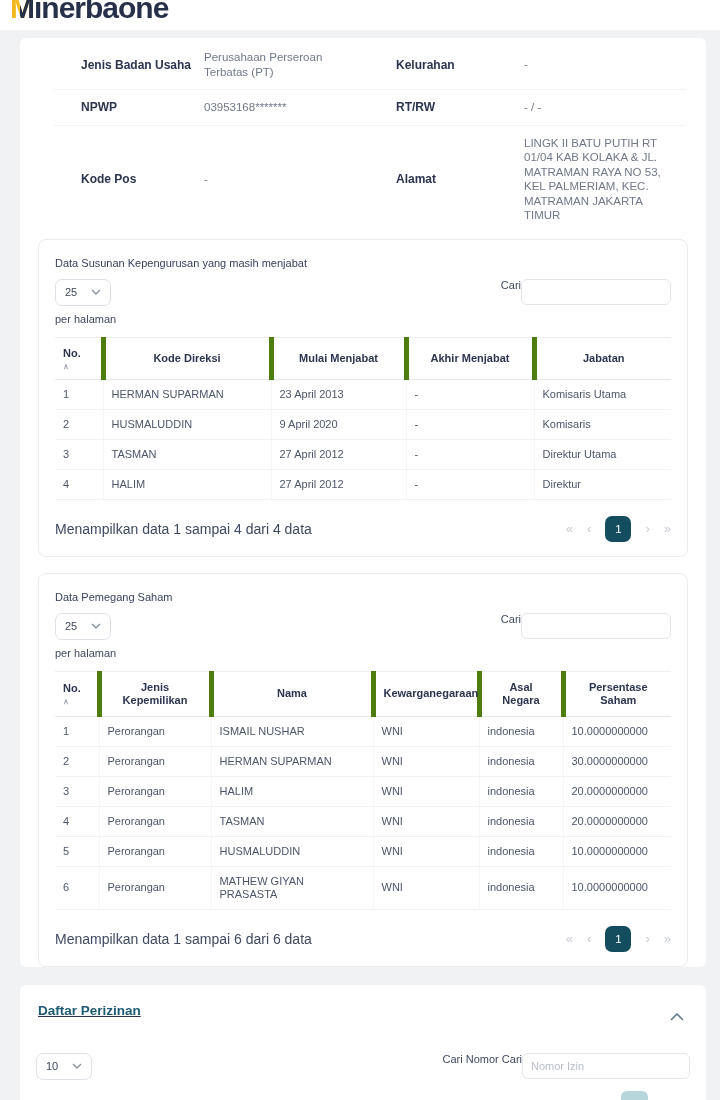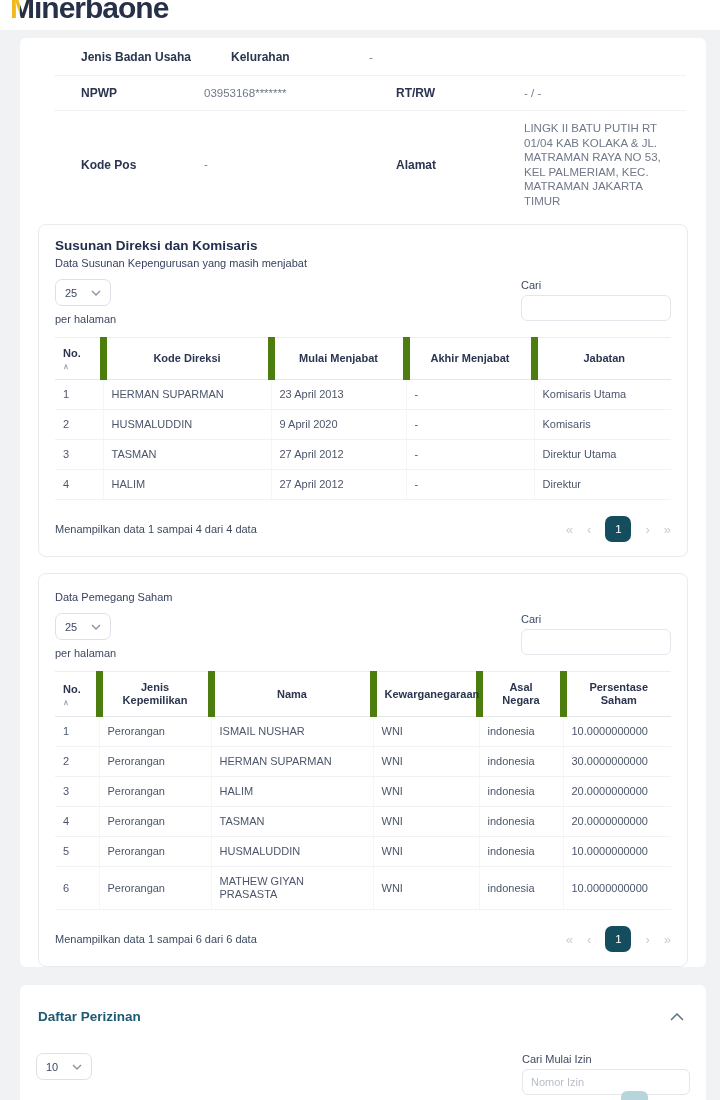--- a/index.html
+++ b/index.html
@@ -27,53 +27,53 @@
   .frow .fvalue { font-size:11.5px; color:#707889; line-height:14.5px; padding-right:14px; }
   
   .card { border:1px solid #e9ebef; border-radius:8px; margin:0 18px 16px 18px; padding:13px 16px 14px; }
   .card-title { font-size:13.5px; font-weight:bold; color:#232f4e; }
   .card-sub { font-size:11px; font-weight:normal; color:#37425e; margin-top:4px; }
   .controls { display:flex; justify-content:space-between; align-items:flex-start; margin-top:10px; }
   .perpage { }
   .select { width:56px; height:27px; border:1px solid #dde1e7; border-radius:7px; background:#fff;
             display:flex; align-items:center; justify-content:space-between; padding:0 9px; font-size:11px; color:#3c4760; cursor:pointer; }
   .per-label { font-size:11px; color:#3e4a60; margin-top:7px; }
-  .search { display:flex; flex-direction:column; }
+  .search { display:flex; flex-direction:row; }
   .search-label { font-size:11px; color:#3e4a60; margin-bottom:4px; }
   .search-input { width:150px; height:26px; border:1px solid #e3e6ea; border-radius:6px; padding:0 8px; font-size:11px; color:#3c4760; outline:none; font-family:"Liberation Sans",sans-serif; }
   .search-input::placeholder { color:#b8bec8; }
   .search-wide { width:168px; }
   
   table { border-collapse:collapse; table-layout:fixed; margin-top:12px; font-size:11px; }
   th { font-weight:bold; color:#2b3550; text-align:center; padding:9px 8px; border-top:1px solid #eceef1;
-       border-bottom:1px solid #e4e7eb; border-right:7px solid #4d7c0f; vertical-align:middle; line-height:13px; }
+       border-bottom:1px solid #e4e7eb; border-right:5px solid #4d7c0f; vertical-align:middle; line-height:13px; }
   th:last-child { border-right:none; }
   th.th-no { text-align:left; }
   td { color:#4c566a; text-align:left; padding:8px 8px; border-bottom:1px solid #f0f2f5; border-right:1px solid #f5f6f8; line-height:13px; }
   td:last-child { border-right:none; }
   .sort-caret { display:block; font-size:8px; color:#a7adb8; line-height:7px; margin-top:3px; cursor:pointer; }
   
   .t-direksi { width:616px; }
   .t-direksi col:nth-child(1){width:48px;} .t-direksi col:nth-child(2){width:168px;}
   .t-direksi col:nth-child(3){width:135px;} .t-direksi col:nth-child(4){width:128px;}
   .t-direksi col:nth-child(5){width:137px;}
   
   .t-saham { width:616px; }
   .t-saham col:nth-child(1){width:44px;} .t-saham col:nth-child(2){width:112px;}
   .t-saham col:nth-child(3){width:162px;} .t-saham col:nth-child(4){width:106px;}
   .t-saham col:nth-child(5){width:84px;} .t-saham col:nth-child(6){width:108px;}
   
   .tfoot { display:flex; justify-content:space-between; align-items:center; margin-top:16px; }
-  .summary { font-size:11px; color:#3e4a60; }
+  .summary { font-size:14px; color:#3e4a60; }
   .pager { display:flex; align-items:center; gap:14px; }
   .pg-arrow { font-size:13px; color:#c7ccd4; cursor:pointer; line-height:1; }
   .pg-active { width:26px; height:26px; background:#144e5e; color:#fff; border-radius:7px;
                display:flex; align-items:center; justify-content:center; font-size:11.5px; cursor:pointer; }
   
-  .izin-head { display:flex; justify-content:space-between; align-items:center; padding:6px 2px 0 2px; }
+  .izin-head { display:flex; justify-content:space-between; padding:6px 2px 0 2px;text-decoration:underline; }
   .izin-title { font-size:13.5px; font-weight:bold; color:#1d5a73; }
   .collapse-btn { cursor:pointer; padding:4px; }
   .izin-controls { margin-top:24px; }
   .partial-pill { position:absolute; left:621px; top:1091px; width:27px; height:16px; border-radius:6px; background:#b7d6dc; }
 </style>
 </head>
 <body>
 
 <div class="page">
 
@@ -82,39 +82,39 @@
       <span class="brand-m"><span class="m-y">M</span><span class="m-n">M</span></span>
         <span class="brand-rest">inerbaone</span>
     </div>
   </div>
 
   <div class="panel">
 
     <div class="fields">
       <div class="frow">
         <div class="flabel">Jenis Badan Usaha</div>
+        <div class="fvalue">Perusahaan Perseroan Terbatas (PT)</div>
         <div class="flabel">Kelurahan</div>
         <div class="fvalue">-</div>
       </div>
       <div class="frow">
         <div class="flabel">NPWP</div>
         <div class="fvalue">03953168*******</div>
         <div class="flabel">RT/RW</div>
         <div class="fvalue">- / -</div>
       </div>
       <div class="frow">
         <div class="flabel">Kode Pos</div>
         <div class="fvalue">-</div>
         <div class="flabel">Alamat</div>
         <div class="fvalue">LINGK II BATU PUTIH RT 01/04 KAB KOLAKA &amp; JL. MATRAMAN RAYA NO 53, KEL PALMERIAM, KEC. MATRAMAN JAKARTA TIMUR</div>
       </div>
     </div>
 
     <div class="card">
-      <div class="card-title">Susunan Direksi dan Komisaris</div>
       <div class="card-sub">Data Susunan Kepengurusan yang masih menjabat</div>
       <div class="controls">
         <div class="perpage">
           <div class="select">
             <span>25</span>
             <svg width="10" height="6" viewBox="0 0 10 6">
                 <polyline points="1,1 5,5 9,1" fill="none" stroke="#8a93a1" stroke-width="1.4"></polyline>
               </svg>
           </div>
           <div class="per-label">per halaman</div>
@@ -297,21 +297,21 @@
       <div class="perpage">
         <div class="select">
           <span>10</span>
           <svg width="10" height="6" viewBox="0 0 10 6">
               <polyline points="1,1 5,5 9,1" fill="none" stroke="#8a93a1" stroke-width="1.4"></polyline>
             </svg>
         </div>
 
       </div>
       <div class="search">
-        <span class="search-label">Cari Mulai Izin</span>
+        <span class="search-label">Cari Nomor Cari</span>
         <input class="search-input search-wide" type="text" placeholder="Nomor Izin" style="">
       </div>
     </div>
 
   </div>
 
   <div class="partial-pill"></div>
 </div>
 
 </body></html>

